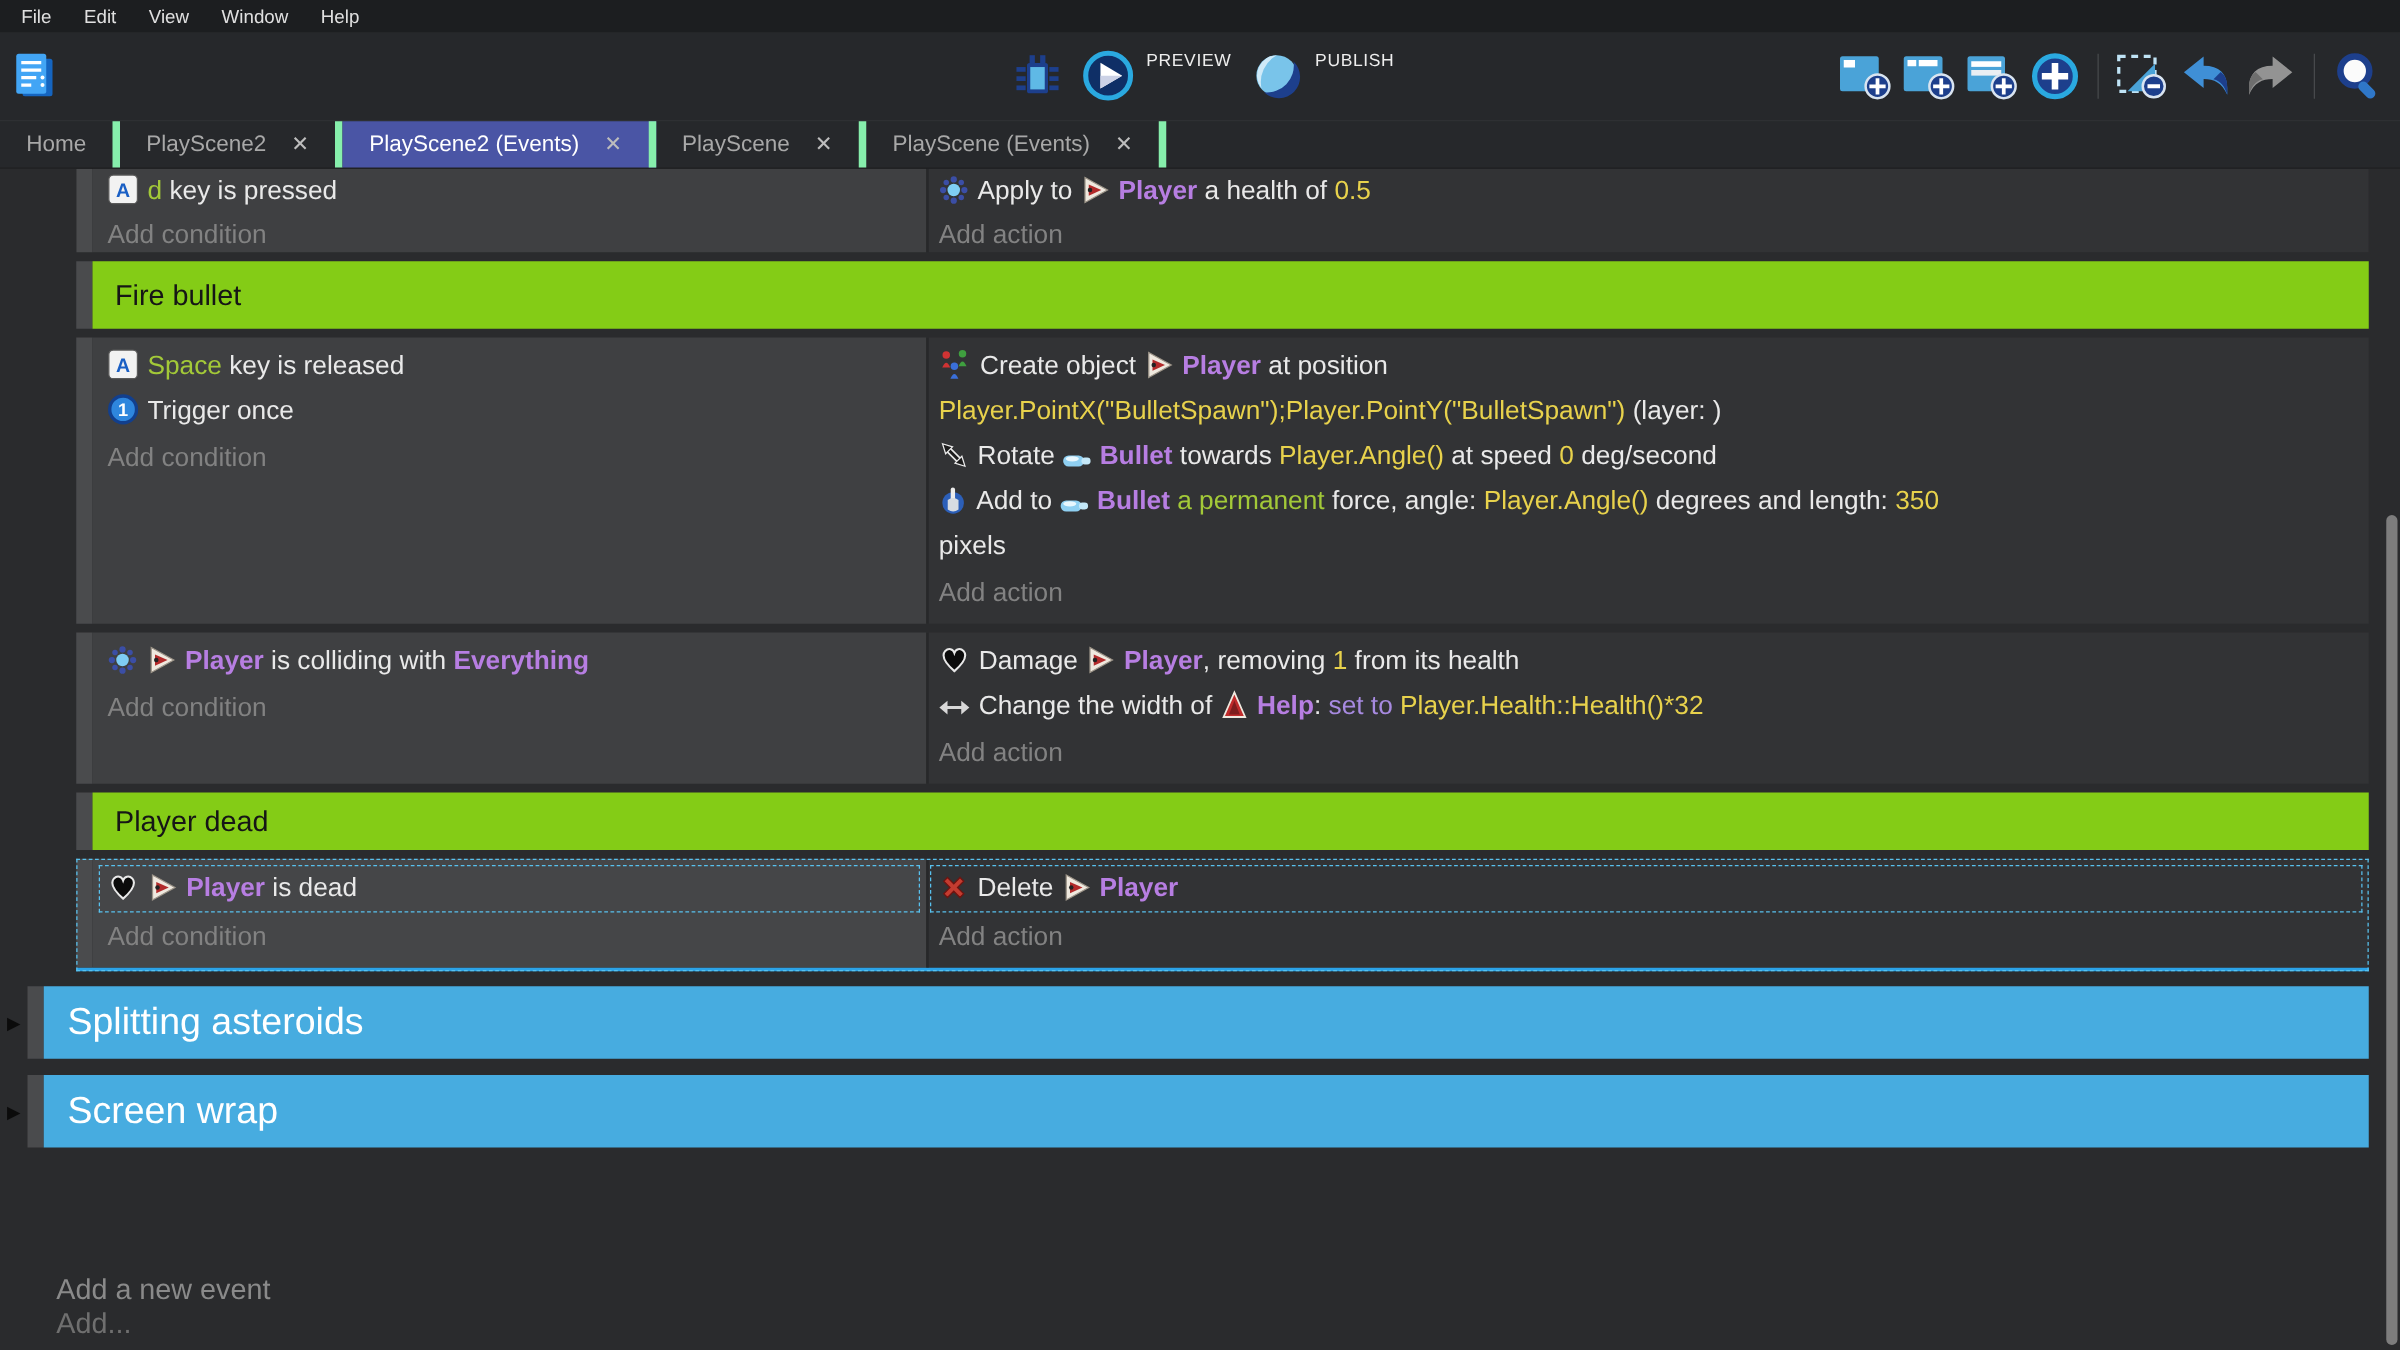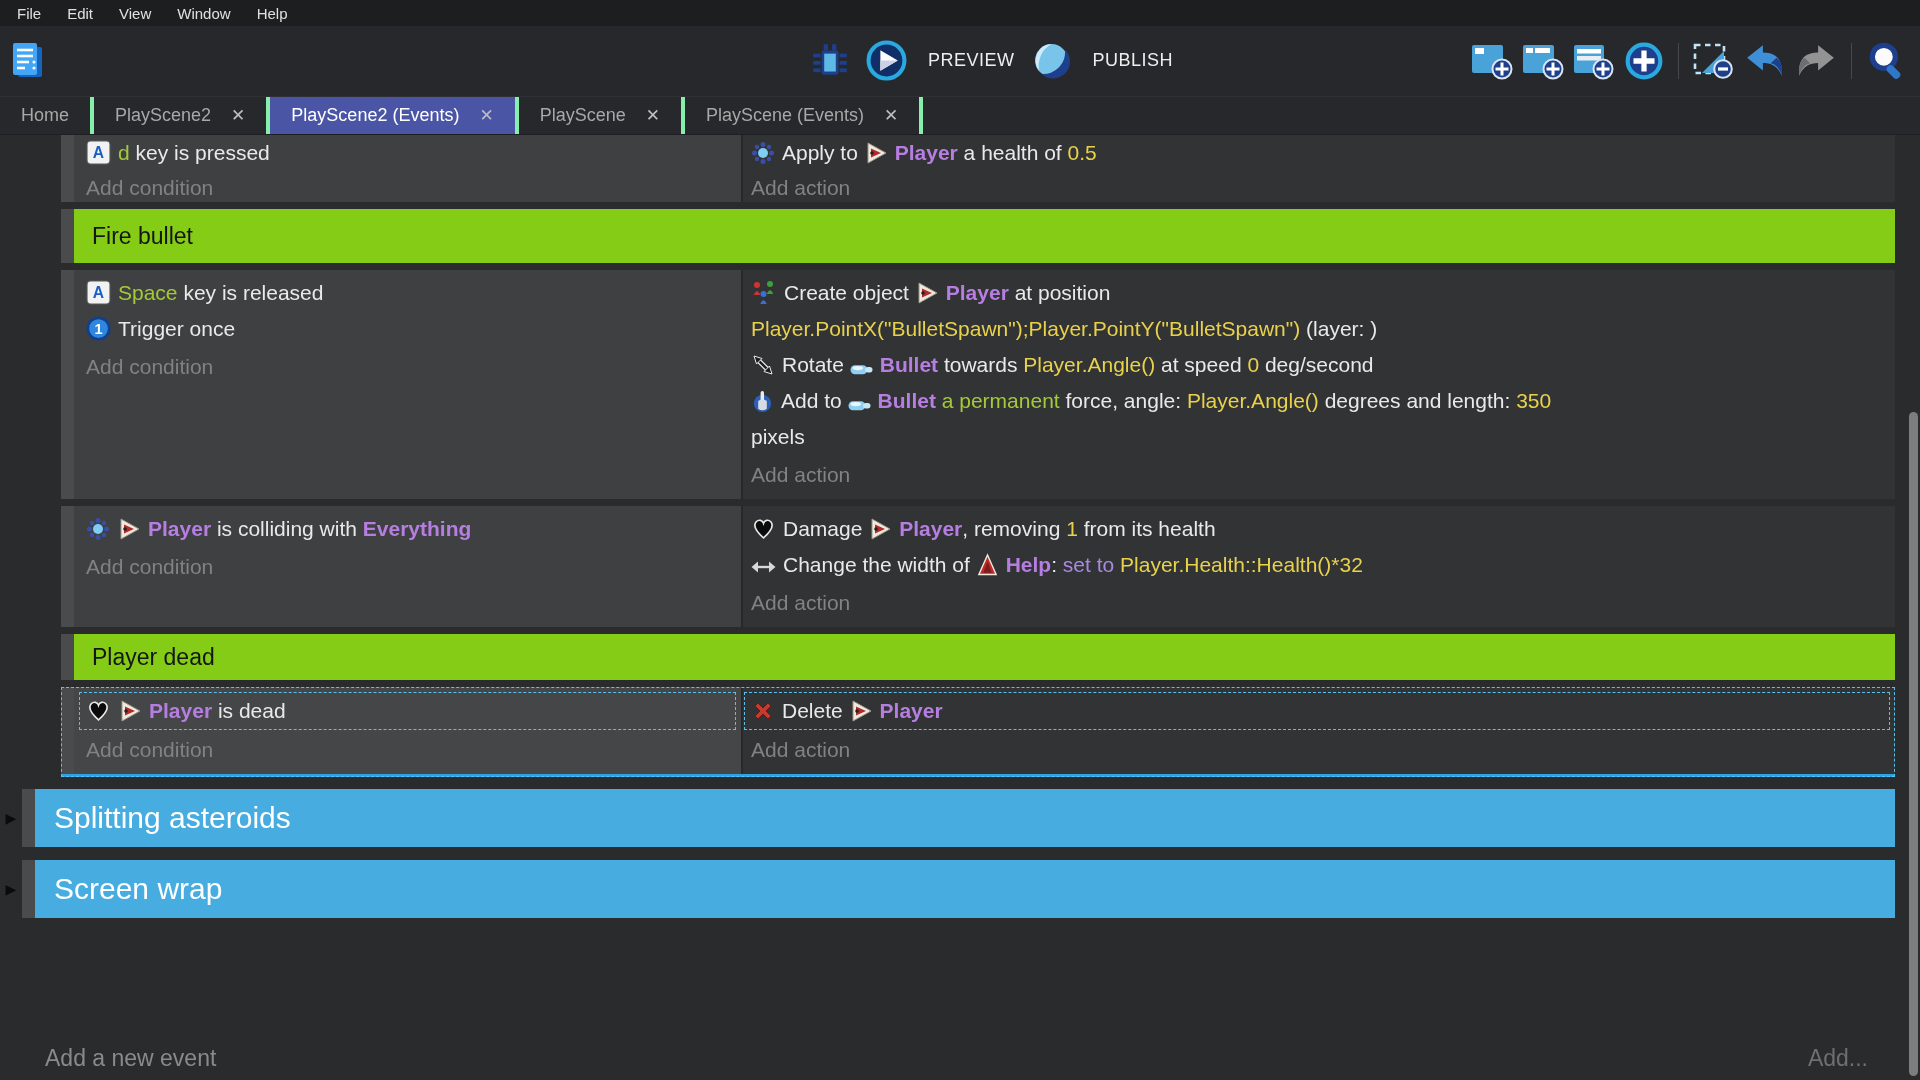--- a/index.html
+++ b/index.html
@@ -4,27 +4,27 @@
 <style>
   html,body{margin:0;padding:0}
   body{width:1920px;height:1080px;background:#2a2b2d;font-family:"Liberation Sans",sans-serif;overflow:hidden;position:relative}
   
   .menubar{height:26px;background:#1c1e20;display:flex;align-items:center;padding-left:4px}
   .menu-item{color:#e0e0e0;font-size:15px;padding:0 13px;cursor:default}
   
   .toolbar{height:70px;background:#26282b;position:relative}
   .tb-left{position:absolute;left:8px;top:13px;display:flex}
   .tb-center{position:absolute;left:810px;top:14px;display:flex;align-items:center;gap:16px}
-  .tb-btn{display:flex;align-items:center;gap:21px;color:#eeeeee;font-size:18px;letter-spacing:.5px;cursor:default}
+  .tb-btn{display:flex;align-items:flex-start;gap:10px;color:#eeeeee;font-size:14px;letter-spacing:.5px;cursor:default}
   .tb-right{position:absolute;right:12px;top:14px;display:flex;align-items:center;gap:9px}
   .tb-icon{display:flex;align-items:center;justify-content:center}
   .tb-sep{width:1px;height:36px;background:#47494c;margin:0 5px}
   
   .tabbar{height:37px;background:#26282b;display:flex;align-items:stretch;border-top:1px solid #2e3033;border-bottom:1px solid #1e1f21}
-  .tab{display:flex;align-items:center;gap:20px;padding:0 21px;color:#a8a8a8;font-size:18px;border-right:4px solid #86efac;cursor:default}
+  .tab{display:flex;align-items:center;gap:20px;padding:0 21px;color:#a8a8a8;font-size:18px;border-right:6px solid #86efac;cursor:default}
   .tab.active{background:#4a55a5;color:#fff}
   .tab .close{font-size:17px;color:#bdbdbd;line-height:1}
   
   .sheet{height:947px;overflow:hidden;position:relative;background:#2a2b2d}
   .row{display:flex;margin:0 25px 7px 61px}
   .grip{width:13px;flex:none;background:#4a4b4d}
   .cond{width:645px;flex:none;background:#3f4042;padding:5px 10px 6px 12px;overflow:hidden}
   .act{flex:1;background:#323335;padding:5px 10px 6px 8px;border-left:2px solid #27282a;overflow:hidden}
   .line{line-height:36px;font-size:21px;color:#e9e9e9;white-space:nowrap}
   .line.gap{margin-top:6px}
@@ -375,20 +375,20 @@
       <div class="grip"></div>
       <div class="group-banner">Splitting asteroids</div>
     </div>
     <div class="row group">
       <div class="tri-col">▶</div>
       <div class="grip"></div>
       <div class="group-banner">Screen wrap</div>
     </div>
   </div>
 
-<div class="footer" style="position:absolute;left:0;right:25px;bottom:8px;">
+<div class="footer" style="position:absolute;left:0;right:25px;bottom:8px;flex-direction:column;">
   <span class="left">Add a new event</span>
   <span class="right">Add...</span>
 </div>
 
 <div class="scrollbar">
   <div class="scroll-thumb"></div>
 </div>
 
 </body></html>

